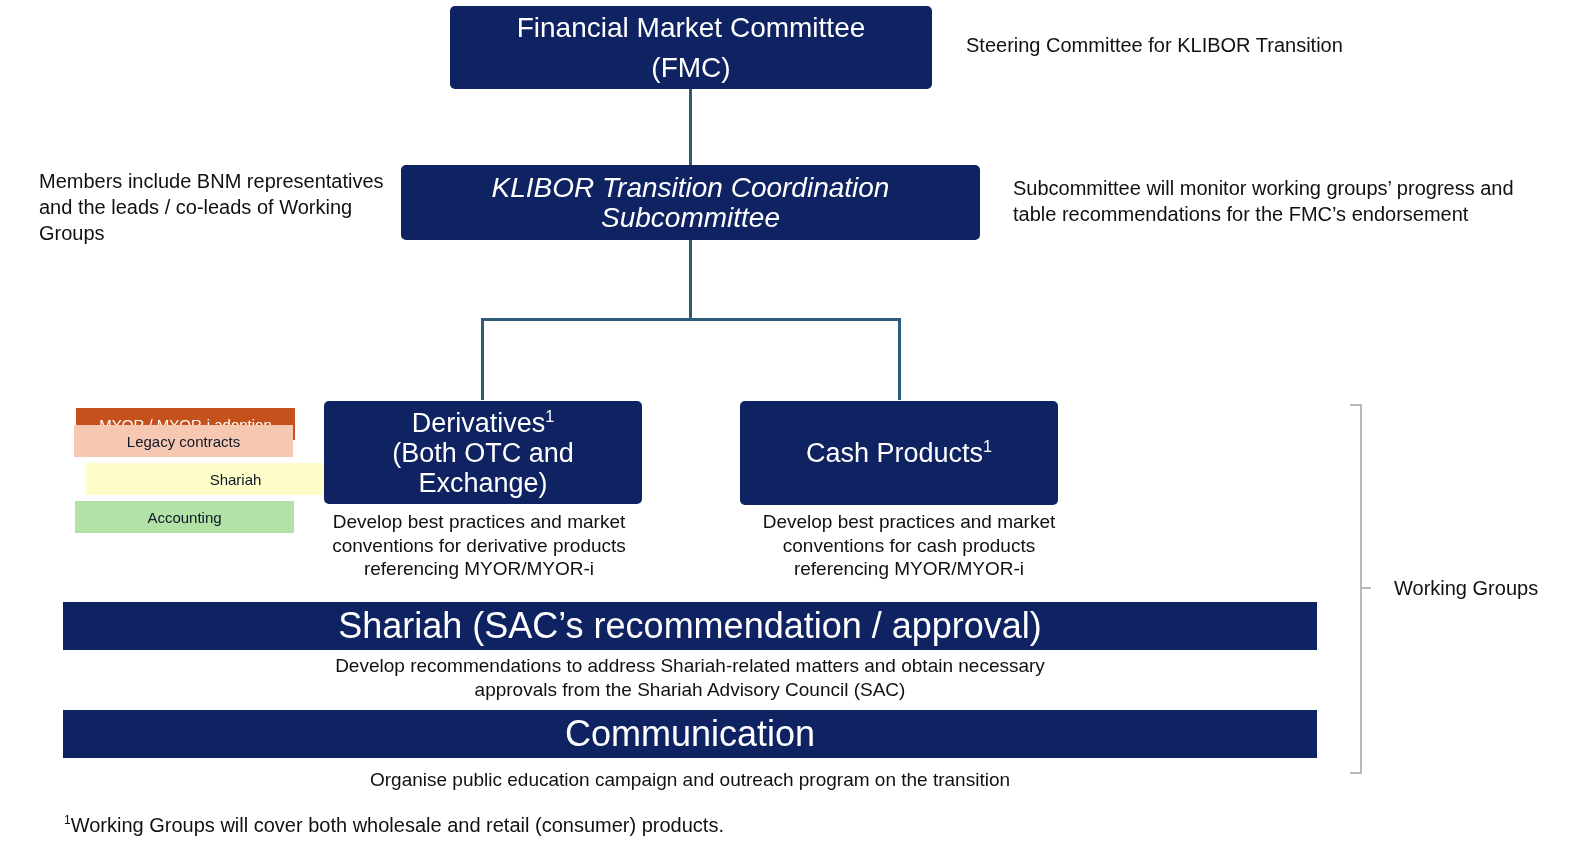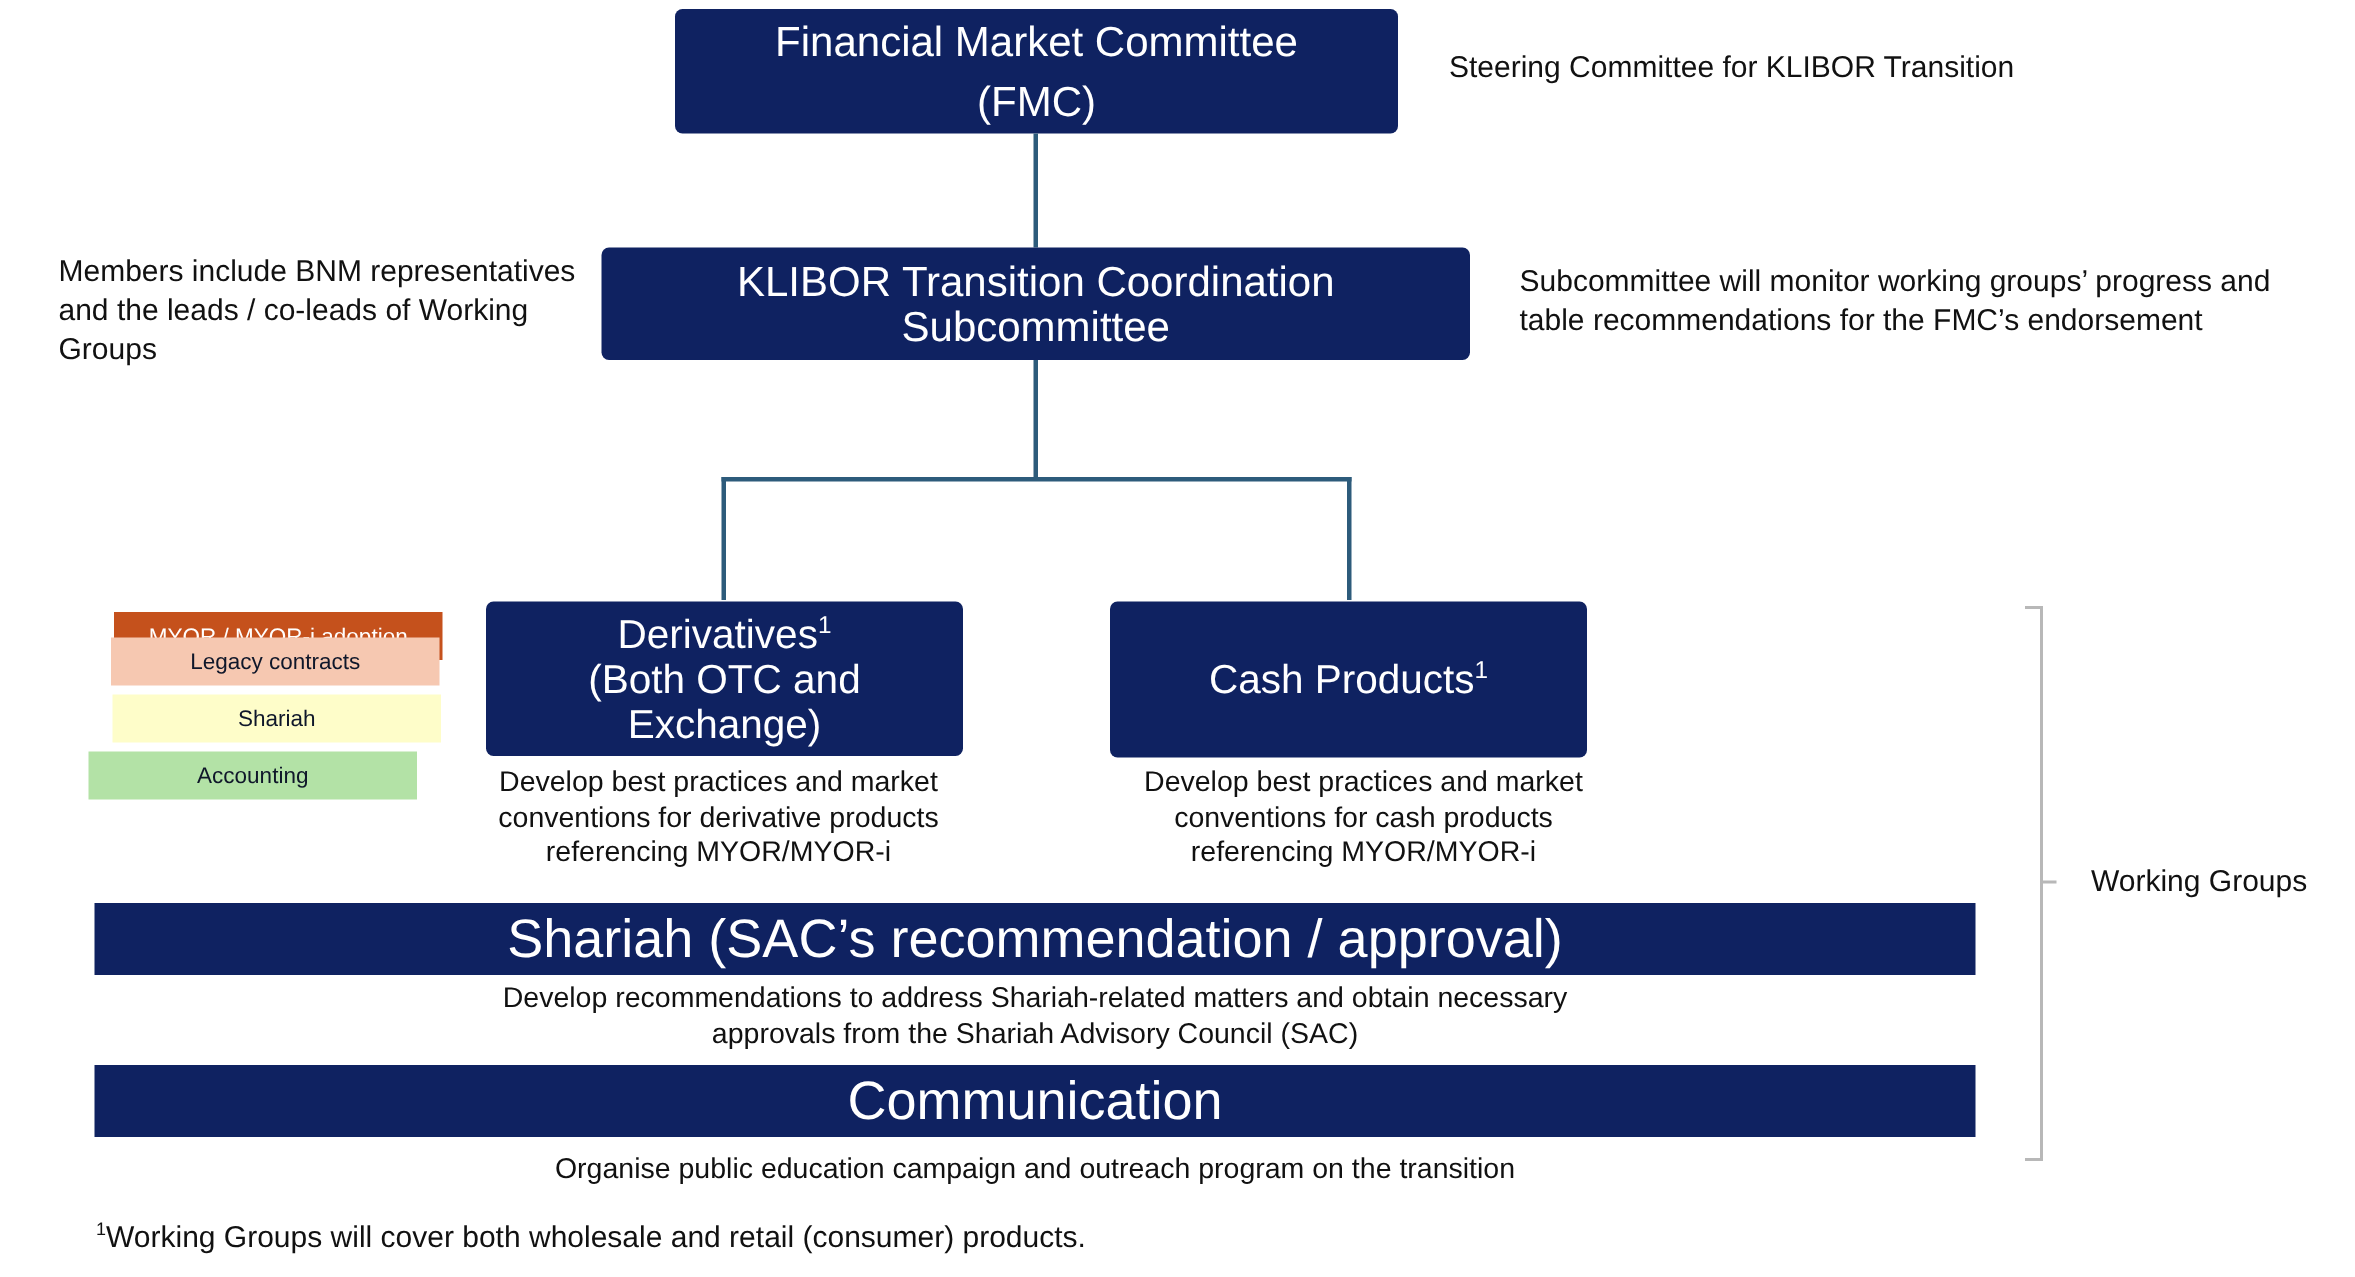--- a/index.html
+++ b/index.html
@@ -21,21 +21,21 @@
 <body>
 
 <div class="box" style="left:450px; top:6px; width:482px; height:83px; font-size:28px; line-height:40px;">
   <div>Financial Market Committee</div>
   <div>(FMC)</div>
 </div>
 <div class="note" style="left:966px; top:32px;">Steering Committee for KLIBOR Transition</div>
 
 <div class="line" style="left:689px; top:89px; width:3px; height:76px;"></div>
 
-<div class="box" style="left:401px; top:165px; width:579px; height:75px; font-size:28px; line-height:30px;">
+<div class="box" style="left:401px; top:165px; width:579px; height:75px; font-size:28px; line-height:30px;font-style:italic;">
   <div>KLIBOR Transition Coordination</div>
   <div>Subcommittee</div>
 </div>
 <div class="note" style="left:13px; top:168px;margin-left:26px;">
   <div>Members include BNM representatives</div>
   <div>and the leads / co-leads of Working</div>
   <div>Groups</div>
 </div>
 <div class="note" style="left:1013px; top:175px;">
   <div>Subcommittee will monitor working groups’ progress and</div>
@@ -47,24 +47,24 @@
 <div class="line" style="left:481px; top:318px; width:3px; height:82px;"></div>
 <div class="line" style="left:898px; top:318px; width:3px; height:82px;"></div>
 
 <div>
   <div class="legend" style="left:76px; top:388px; width:219px; height:32px; background:#c5511c; color:#fff;margin-top:20px;">
     <span>MYOR / MYOR-i adoption</span>
   </div>
   <div class="legend" style="left:74px; top:425px; width:219px; height:32px; background:#f6c8b1;">
     <span>Legacy contracts</span>
   </div>
-  <div class="legend" style="left:75px; top:463px; width:219px; height:32px; background:#fefdc9;">
+  <div class="legend" style="left:86px; top:463px; width:219px; height:32px; background:#fefdc9;padding-left:40px;">
     <span>Shariah</span>
   </div>
-  <div class="legend" style="left:59px; top:501px; width:219px; height:32px; background:#b3e2a6;">
+  <div class="legend" style="left:75px; top:501px; width:219px; height:32px; background:#b3e2a6;">
     <span>Accounting</span>
   </div>
 </div>
 
 <div class="box" style="left:324px; top:401px; width:318px; height:103px; font-size:27px; line-height:30px;">
   <div><span>Derivatives</span><sup>1</sup></div>
   <div>(Both OTC and</div>
   <div>Exchange)</div>
 </div>
 <div class="desc" style="left:304px; top:510px; width:350px;">

